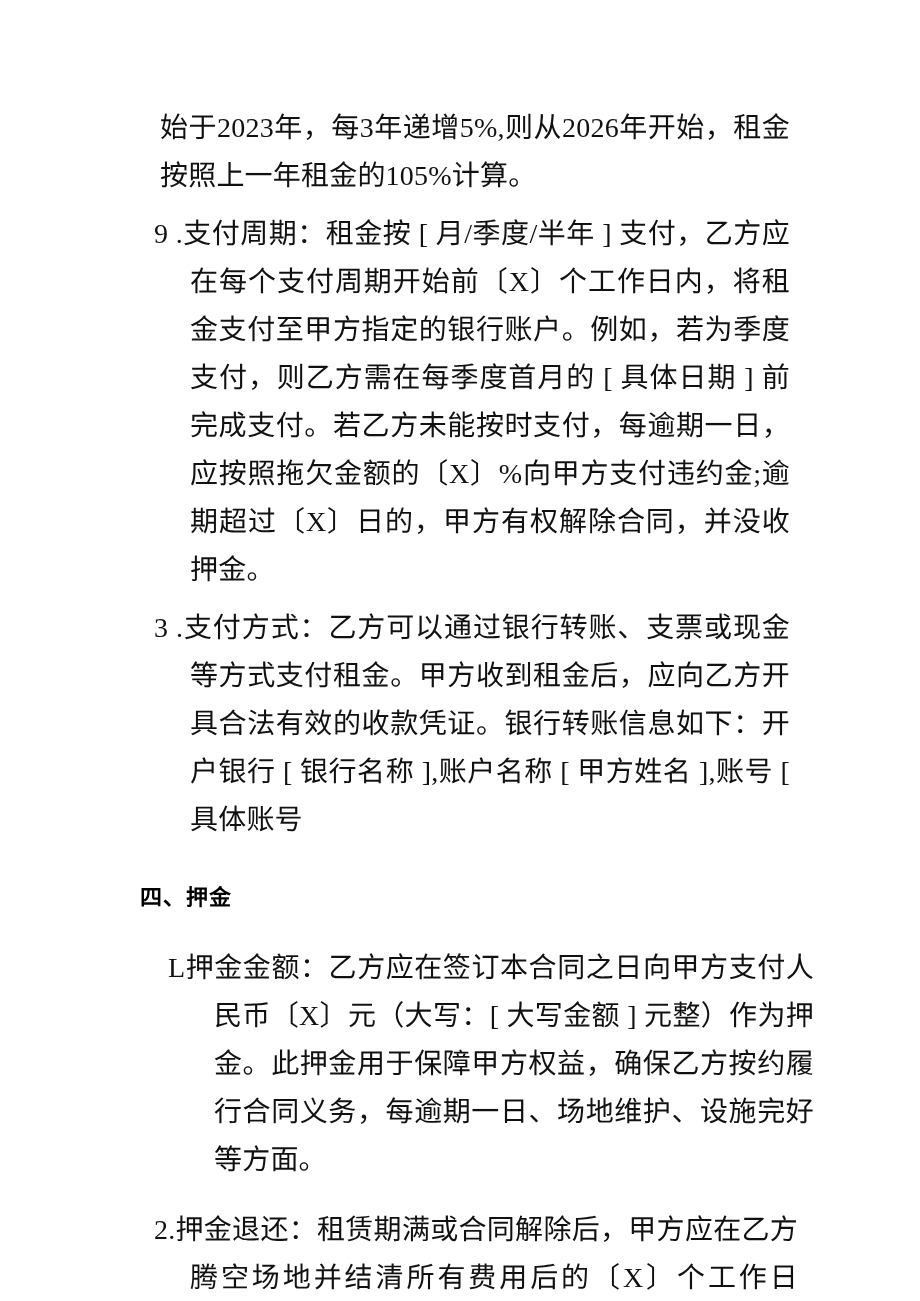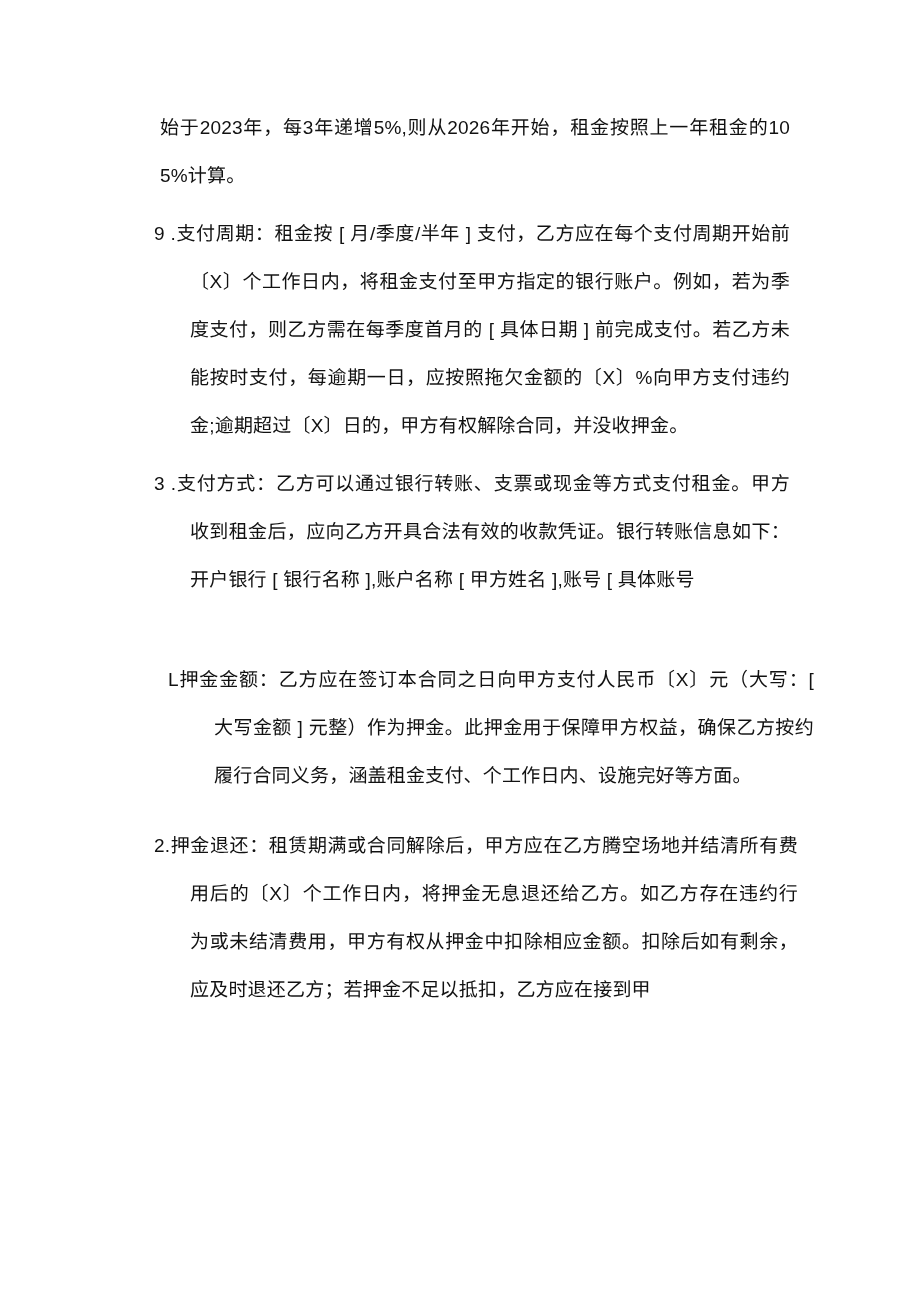--- a/index.html
+++ b/index.html
@@ -31,28 +31,29 @@
 
   .doc-body {
     position: absolute;
     left: 138px;
     top: 104px;
     width: 652px;
   }
 
   
   .para {
-    font-size: 19px;
+    font-size: 28px;
     line-height: 48px;
     letter-spacing: 0.2px;
     text-align: justify;
     text-justify: inter-character;
     word-break: break-all;
     color: #111111;
     margin: 0;
+    font-family: Liberation Serif, serif;
   }
 
   
   .para-cont {
     padding-left: 22px;
     text-indent: 0;
     width: 630px;
   }
 
   
@@ -101,23 +102,24 @@
     <div class="gap-sm"></div>
 
     <p class="para para-numbered">9 .支付周期：租金按 [ 月/季度/半年 ] 支付，乙方应在每个支付周期开始前〔X〕个工作日内，将租金支付至甲方指定的银行账户。例如，若为季度支付，则乙方需在每季度首月的 [ 具体日期 ] 前完成支付。若乙方未能按时支付，每逾期一日，应按照拖欠金额的〔X〕%向甲方支付违约金;逾期超过〔X〕日的，甲方有权解除合同，并没收押金。</p>
 
     <div class="gap-sm"></div>
 
     <p class="para para-numbered">3 .支付方式：乙方可以通过银行转账、支票或现金等方式支付租金。甲方收到租金后，应向乙方开具合法有效的收款凭证。银行转账信息如下：开户银行 [ 银行名称 ],账户名称 [ 甲方姓名 ],账号 [ 具体账号</p>
 
     <div class="gap-lg"></div>
 
+    <h2 class="heading">四、押金</h2>
 
     <div class="gap-md"></div>
 
-    <p class="para para-numbered-deep">L押金金额：乙方应在签订本合同之日向甲方支付人民币〔X〕元（大写：[ 大写金额 ] 元整）作为押金。此押金用于保障甲方权益，确保乙方按约履行合同义务，涵盖租金支付、个工作日内、设施完好等方面。</p>
+    <p class="para para-numbered-deep">L押金金额：乙方应在签订本合同之日向甲方支付人民币〔X〕元（大写：[ 大写金额 ] 元整）作为押金。此押金用于保障甲方权益，确保乙方按约履行合同义务，每逾期一日、场地维护、设施完好等方面。</p>
 
     <div class="gap-md"></div>
 
     <p class="para para-numbered-deep2">2.押金退还：租赁期满或合同解除后，甲方应在乙方腾空场地并结清所有费用后的〔X〕个工作日内，将押金无息退还给乙方。如乙方存在违约行为或未结清费用，甲方有权从押金中扣除相应金额。扣除后如有剩余，应及时退还乙方；若押金不足以抵扣，乙方应在接到甲</p>
 
   </div>
 </div>
 
 </body></html>

